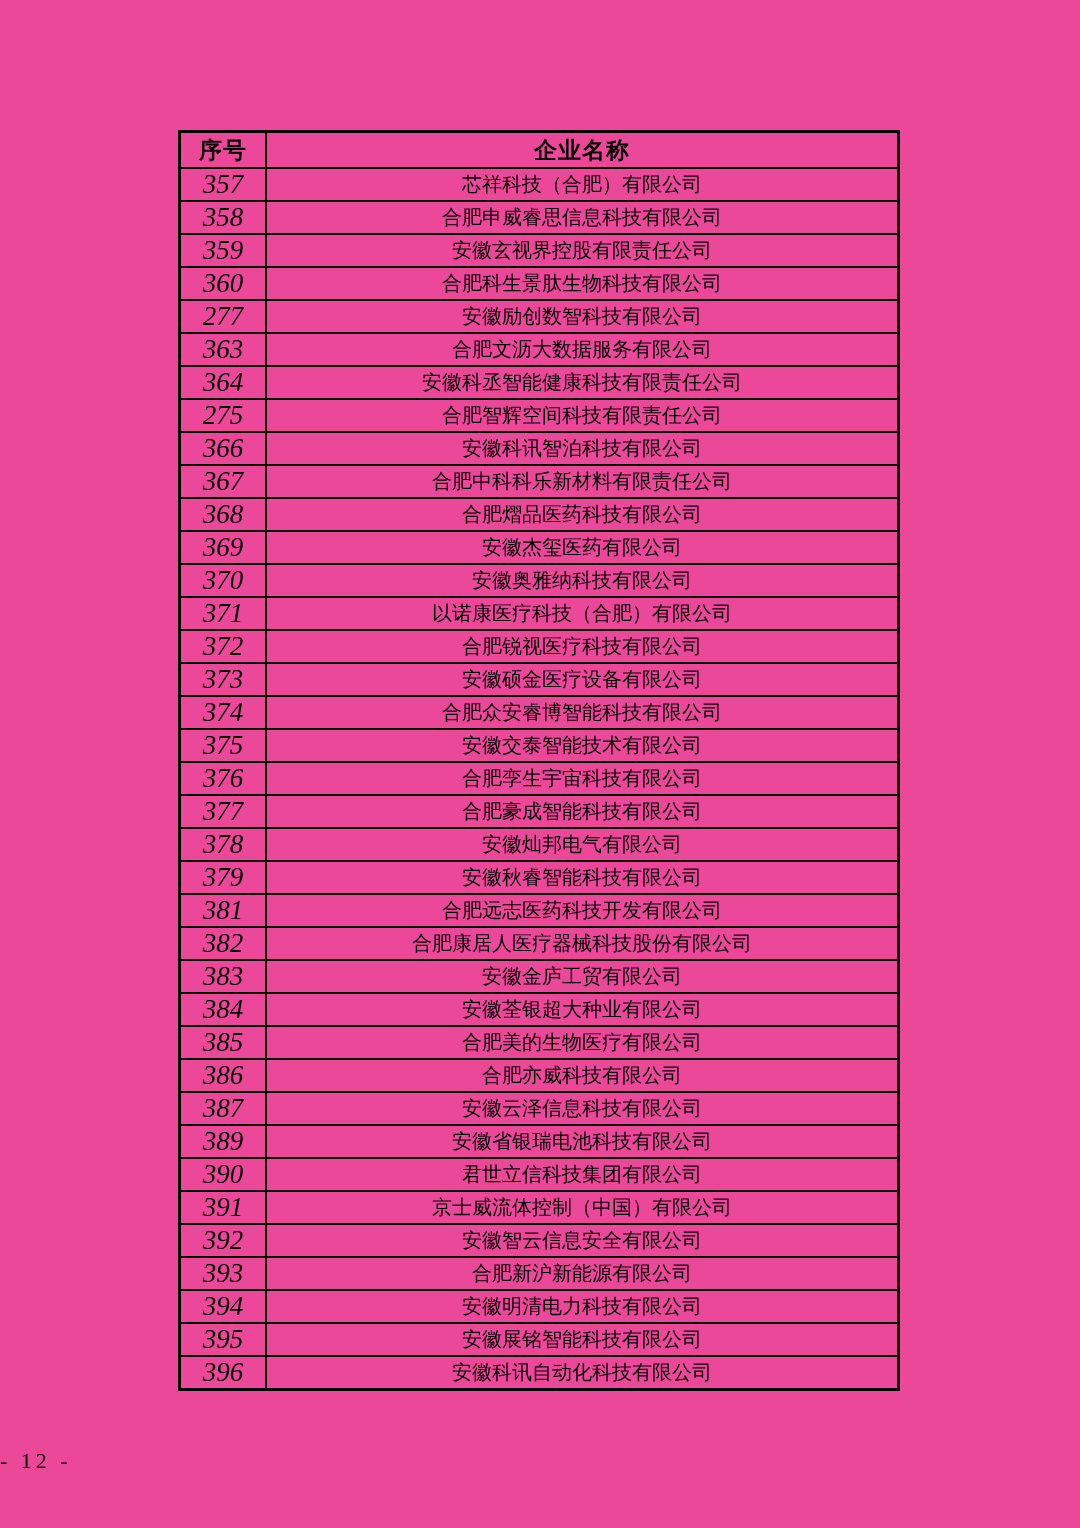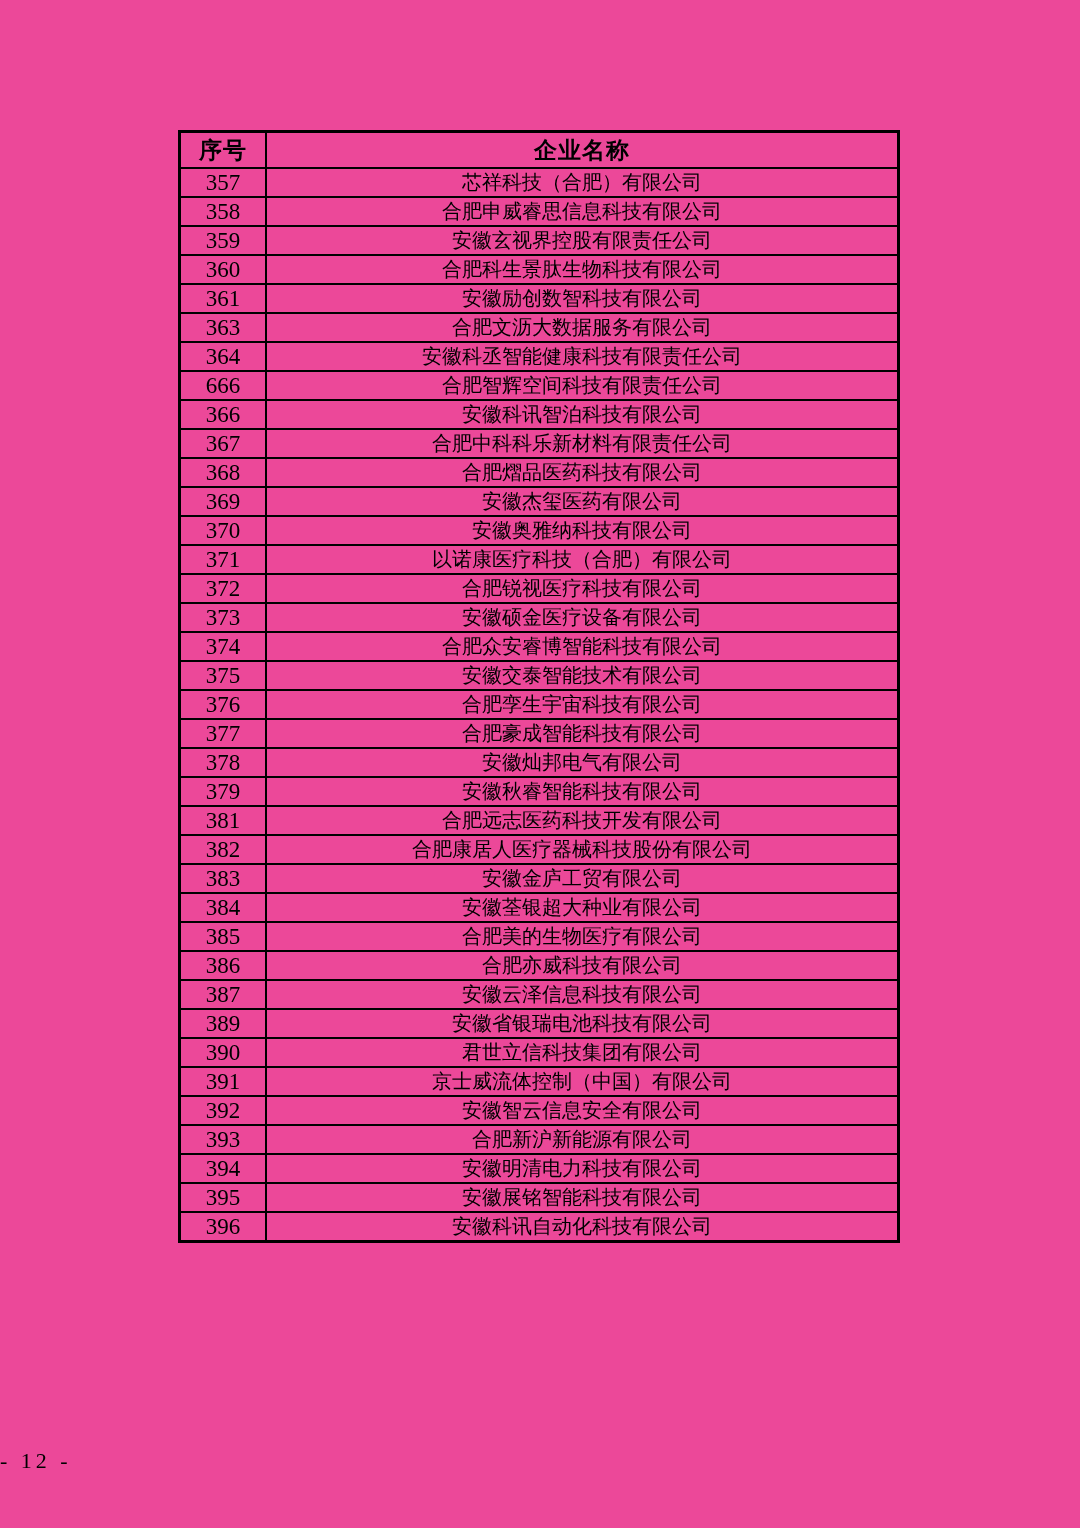--- a/index.html
+++ b/index.html
@@ -52,21 +52,22 @@
   td {
     height: 26.5px;
     font-size: 20px;
     text-align: center;
     vertical-align: middle;
     padding: 0;
     white-space: nowrap;
     overflow: hidden;
   }
   td.col-no {
-    font-size: 23px;
+    font-size: 27px;
+    font-style: italic;
   }
   .page-number {
     position: absolute;
     left: 0;
     top: 1448px;
     width: 1080px;
     text-align: left;
     font-size: 22px;
     letter-spacing: 4px;
   }
@@ -93,33 +94,33 @@
         </tr>
         <tr>
           <td class="col-no">359</td>
           <td class="col-name">安徽玄视界控股有限责任公司</td>
         </tr>
         <tr>
           <td class="col-no">360</td>
           <td class="col-name">合肥科生景肽生物科技有限公司</td>
         </tr>
         <tr>
-          <td class="col-no">361</td>
+          <td class="col-no">277</td>
           <td class="col-name">安徽励创数智科技有限公司</td>
         </tr>
         <tr>
           <td class="col-no">363</td>
           <td class="col-name">合肥文沥大数据服务有限公司</td>
         </tr>
         <tr>
           <td class="col-no">364</td>
           <td class="col-name">安徽科丞智能健康科技有限责任公司</td>
         </tr>
         <tr>
-          <td class="col-no">666</td>
+          <td class="col-no">275</td>
           <td class="col-name">合肥智辉空间科技有限责任公司</td>
         </tr>
         <tr>
           <td class="col-no">366</td>
           <td class="col-name">安徽科讯智泊科技有限公司</td>
         </tr>
         <tr>
           <td class="col-no">367</td>
           <td class="col-name">合肥中科科乐新材料有限责任公司</td>
         </tr>

